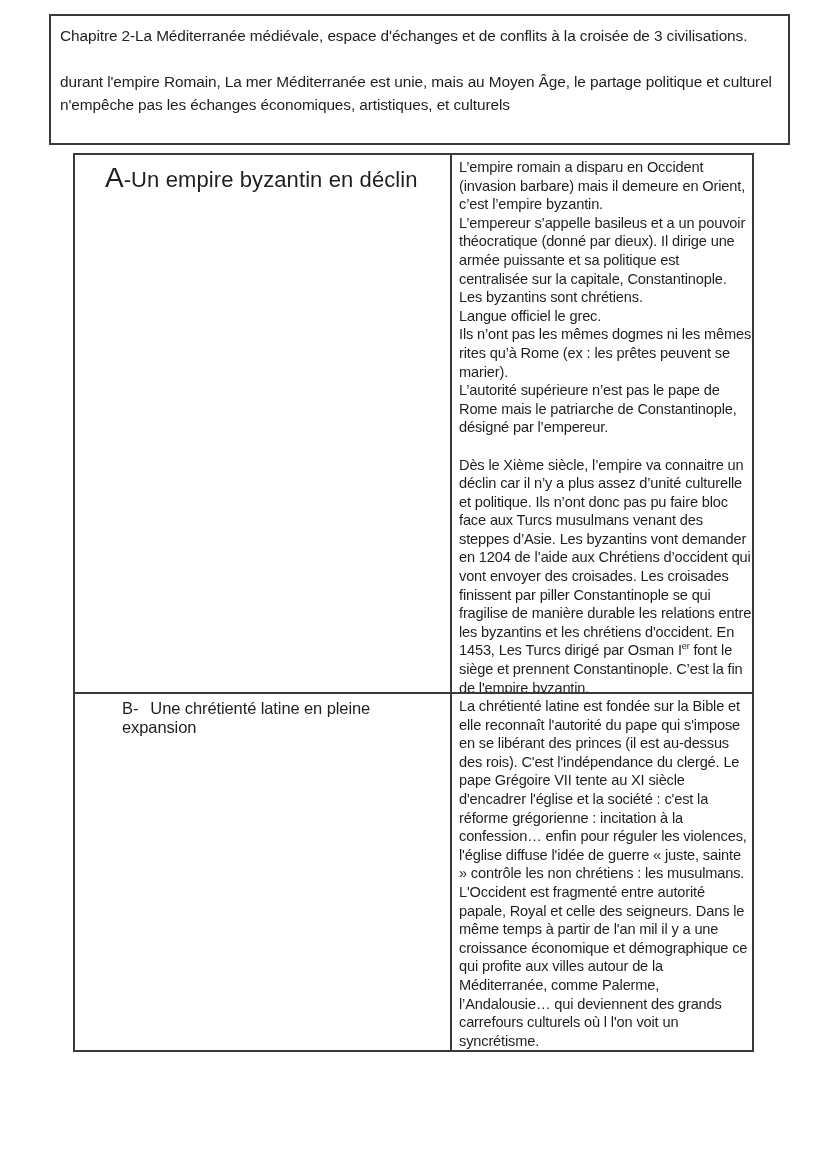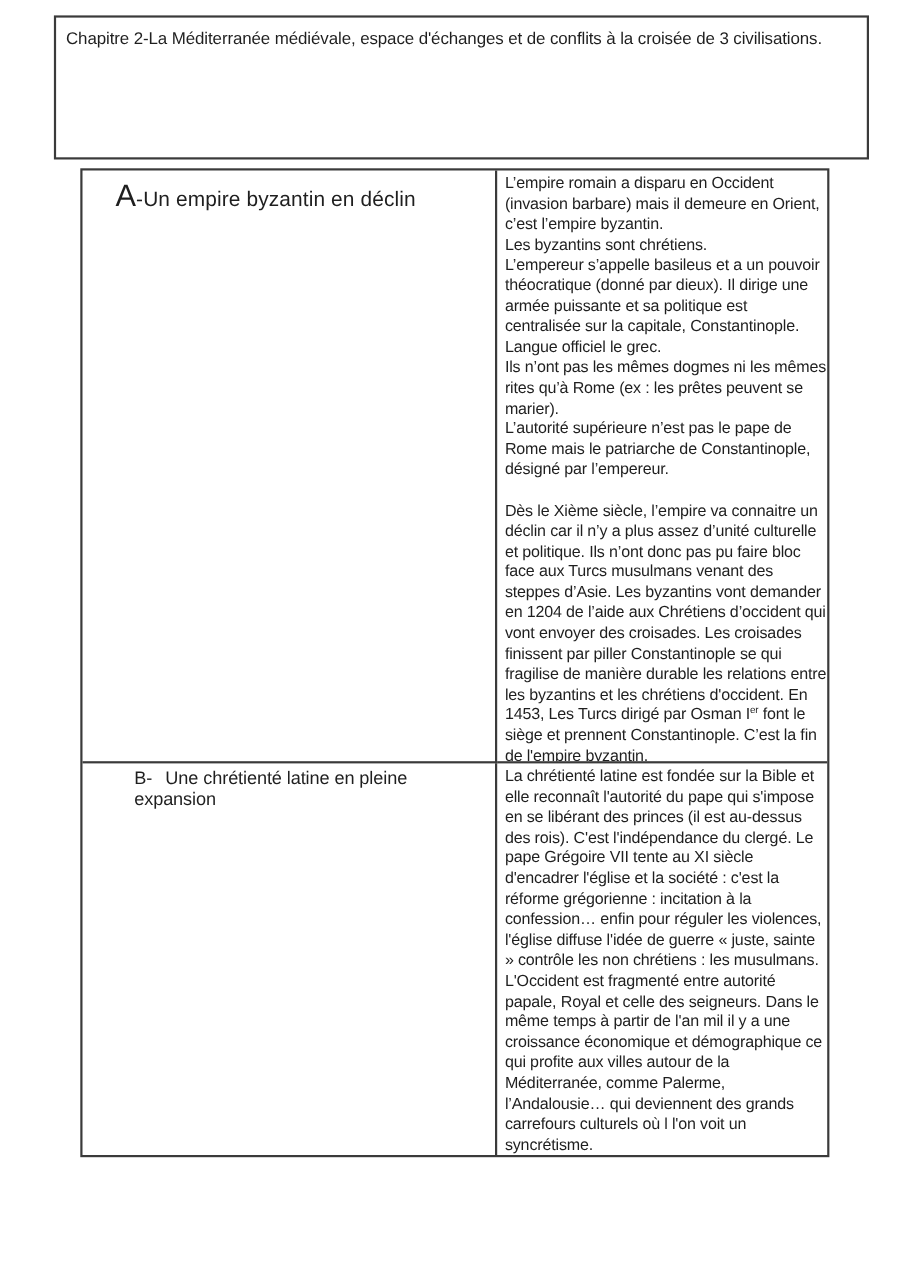--- a/index.html
+++ b/index.html
@@ -50,21 +50,21 @@
   .cell {
     box-sizing: border-box;
     overflow: hidden;
   }
   .cell.col1 { border-right: 2px solid #3a3a3a; }
   .cell.row1 { border-bottom: 2px solid #3a3a3a; }
 
   
   .heading-a { padding: 7px 8px 0 30px; }
   .heading-a .letter { font-size: 28px; }
-  .heading-a .rest   { font-size: 19px; letter-spacing: 0.1px; }
+  .heading-a .rest   { font-size: 22px; letter-spacing: 0.1px; }
 
   .heading-b {
     padding: 5px 8px 0 17px;
     font-size: 16.5px;
     letter-spacing: -0.1px;
     margin-left: 30px;
   }
   .heading-b .prefix { margin-right: 12px; }
 
   
@@ -81,32 +81,33 @@
     line-height: 0;
     vertical-align: super;
   }
 </style>
 </head>
 <body>
 
 <div class="header-box">
   <p>Chapitre 2-La Méditerranée médiévale, espace d'échanges et de conflits à la croisée de 3 civilisations.</p>
   <div class="blank-line"></div>
+  <p>durant l'empire Romain, La mer Méditerranée est unie, mais au Moyen Âge, le partage politique et culturel n'empêche pas les échanges économiques, artistiques, et culturels</p>
 </div>
 
 <div class="doc-table">
 
   <div class="cell col1 row1 heading-a">
     <span class="letter">A</span><span class="rest">-Un empire byzantin en déclin</span>
   </div>
 
   <div class="cell row1 body-text">
     <p>L’empire romain a disparu en Occident (invasion barbare) mais il demeure en Orient, c’est l’empire byzantin.</p>
+    <p>L’empereur s’appelle basileus et a un pouvoir théocratique (donné par dieux). Il dirige une armée puissante et sa politique est centralisée sur la capitale, Constantinople.</p>
     <p>Les byzantins sont chrétiens.</p>
-    <p>L’empereur s’appelle basileus et a un pouvoir théocratique (donné par dieux). Il dirige une armée puissante et sa politique est centralisée sur la capitale, Constantinople.</p>
     <p>Langue officiel le grec.</p>
     <p>Ils n’ont pas les mêmes dogmes ni les mêmes rites qu’à Rome (ex : les prêtes peuvent se marier).</p>
     <p>L’autorité supérieure n’est pas le pape de Rome mais le patriarche de Constantinople, désigné par l’empereur.</p>
     <div class="body-spacer"></div>
     <p><span>Dès le Xième siècle, l’empire va connaitre un déclin car il n’y a plus assez d’unité culturelle et politique. Ils n’ont donc pas pu faire bloc face aux Turcs musulmans venant des steppes d’Asie. Les byzantins vont demander en 1204 de l’aide aux Chrétiens d’occident qui vont envoyer des croisades. Les croisades finissent par piller Constantinople se qui fragilise de manière durable les relations entre les byzantins et les chrétiens d'occident. En 1453, Les Turcs dirigé par Osman I</span><sup>er</sup><span> font le siège et prennent Constantinople. C’est la fin de l'empire byzantin.</span></p>
   </div>
 
   <div class="cell col1 heading-b">
     <span class="prefix">B-</span><span>Une chrétienté latine en pleine expansion</span>
   </div>

